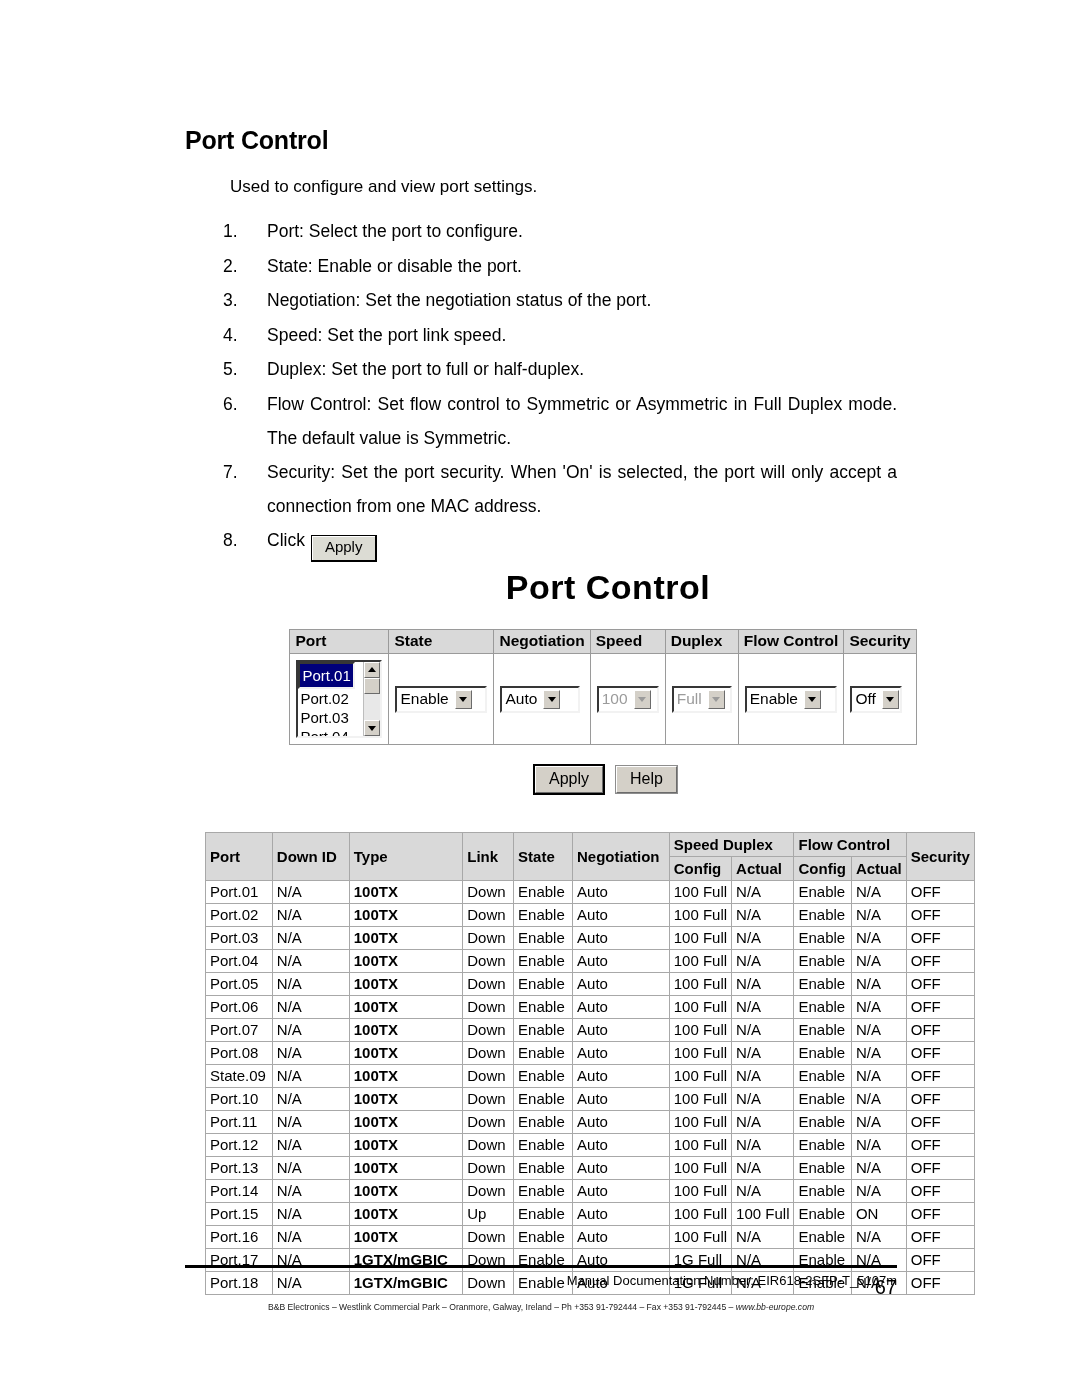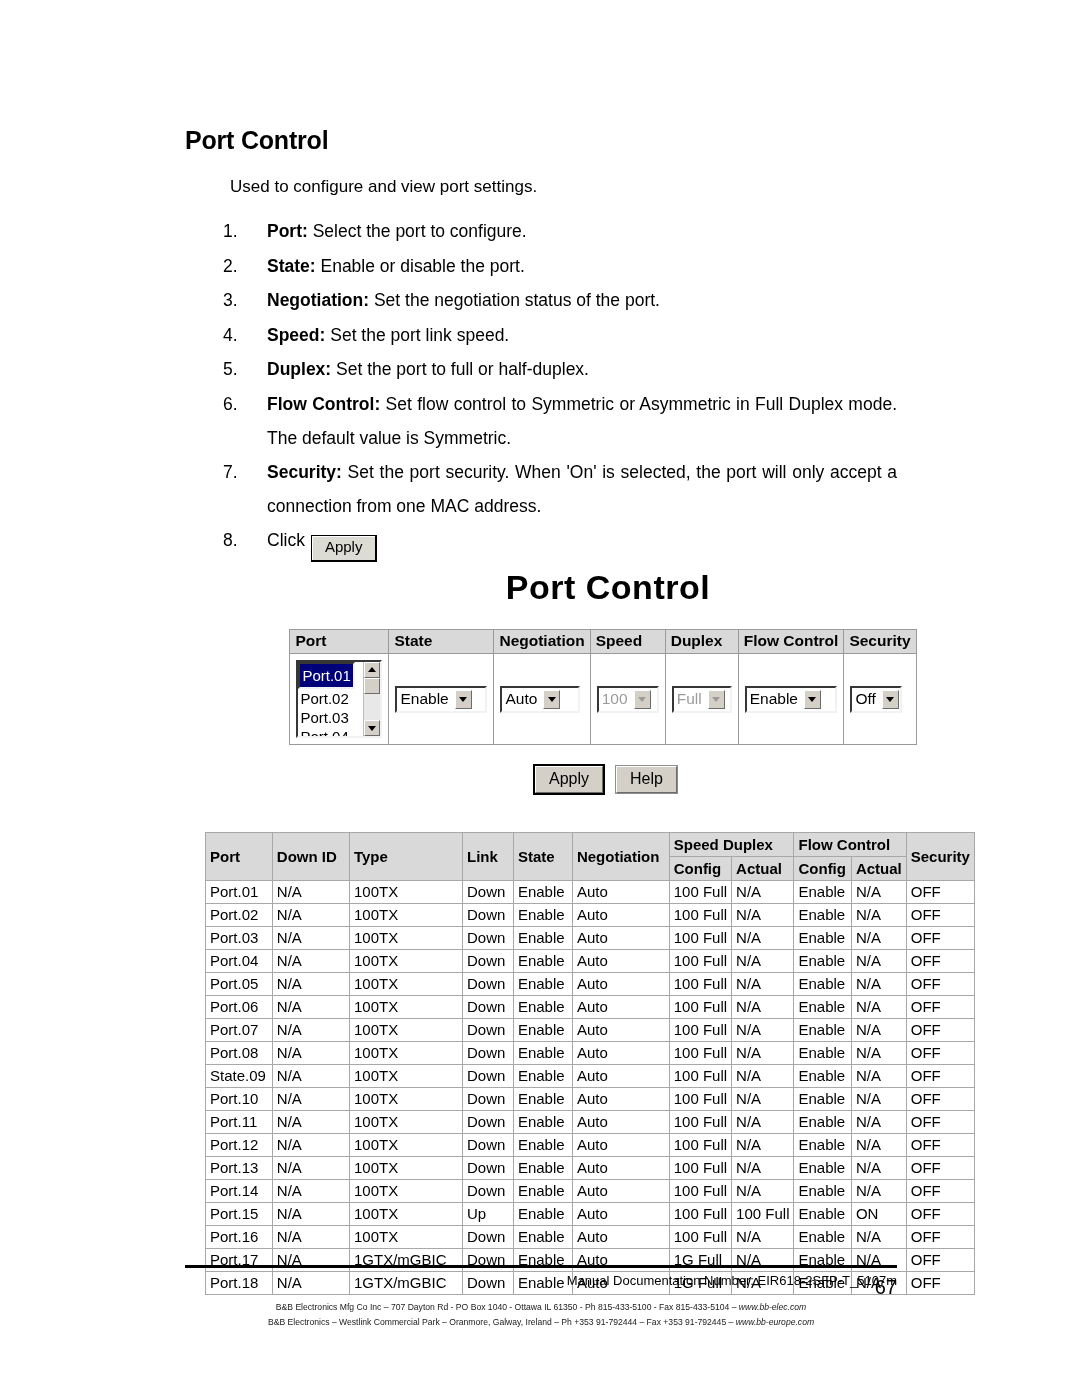--- a/index.html
+++ b/index.html
@@ -56,21 +56,21 @@
     margin: 0 0 1px 0;
     text-align: justify;
   }
   ol.steps > li .num {
     position: absolute;
     left: 38px;
     top: 0;
     width: 28px;
     text-align: left;
   }
-  ol.steps > li b { font-weight: bold; }
+  ol.steps > li b { font-weight: normal; }
 
   .btn-inline {
     display: inline-block;
     vertical-align: -6px;
     margin-left: 6px;
     background: #dcdcd4;
     border: 1px solid #000;
     border-right-width: 2px;
     border-bottom-width: 2px;
     padding: 3px 13px 4px 13px;
@@ -286,21 +286,21 @@
     color: #000;
   }
   table.status th {
     background: #d9d9d9;
     font-weight: bold;
     padding: 3px 4px;
   }
   table.status td { height: 21px; line-height: 19px; }
   .c-port   { width: 68px; }
   .c-group  { width: 82px; }
-  .c-type   { width: 120px; }
+  .c-type   { width: 120px; font-weight: bold; }
   .c-link   { width: 53px; }
   .c-state  { width: 61px; }
   .c-nego   { width: 100px; }
   .c-sc     { width: 62px; }
   .c-sa     { width: 62px; }
   .c-fc     { width: 58px; }
   .c-fa     { width: 52px; }
   .c-sec    { width: 60px; }
 
   
@@ -717,18 +717,17 @@
     </table>
   </div>
 
   <div class="footer">
     <hr class="rule">
     <div class="line1">
       <span>Manual Documentation Number: EIR618-2SFP-T_5107m</span>
       <span class="pageno">67</span>
     </div>
     <div class="fine">
-      <div><span>B&amp;B Electronics Mfg Co Inc – 707 Dayton Rd - PO Box 1040 - Ottawa IL 61350 - Ph 815-433-5100 - Fax 815-433-5104 – </span><i>www.bb-elec.com</i></div>
       <div><span>B&amp;B Electronics – Westlink Commercial Park – Oranmore, Galway, Ireland – Ph +353 91-792444 – Fax +353 91-792445 – </span><i>www.bb-europe.com</i></div>
     </div>
   </div>
 
 </div>
 
 </body></html>

